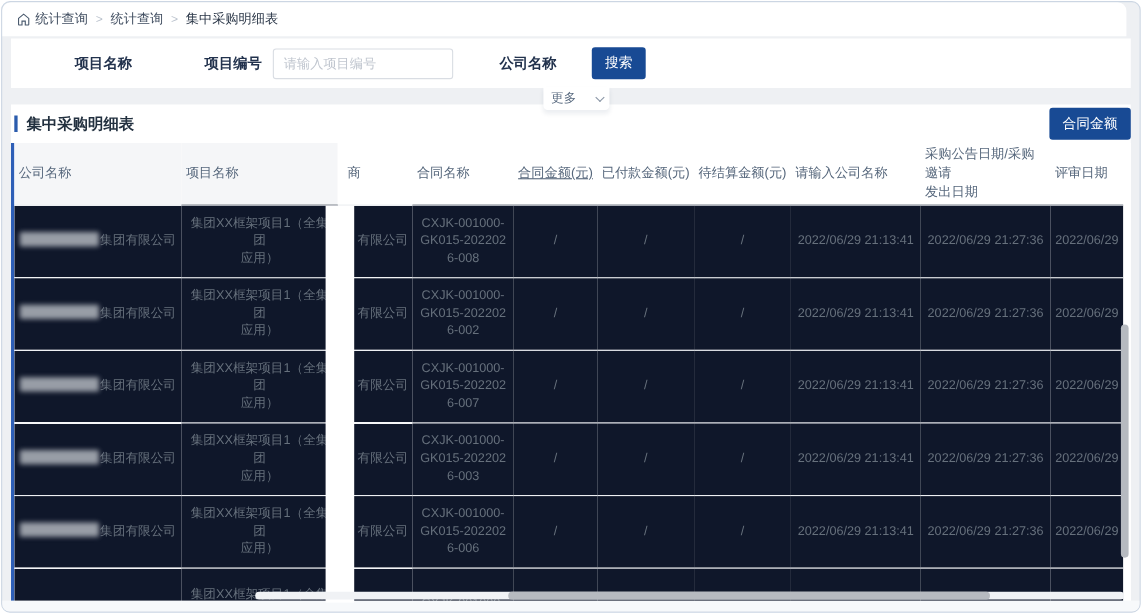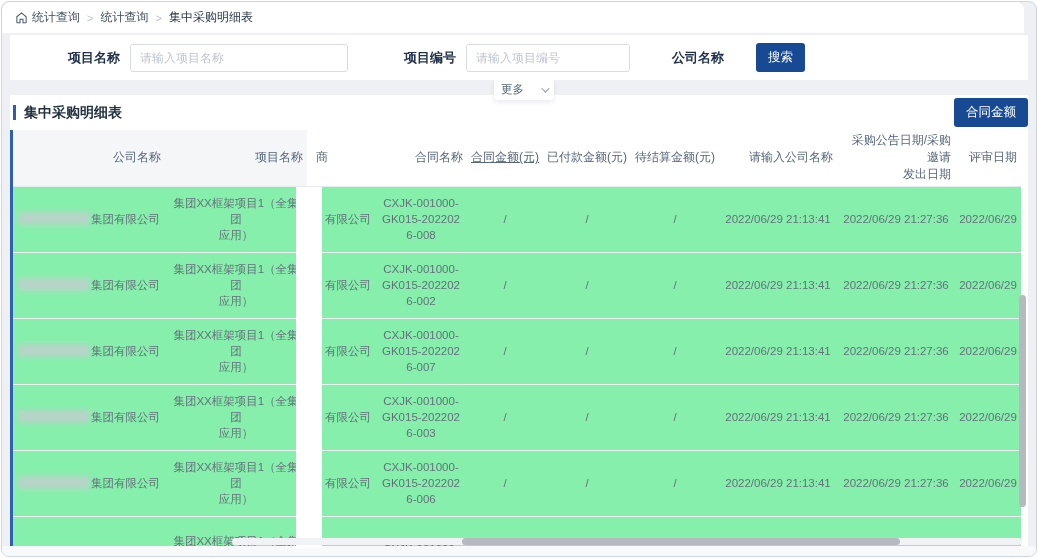--- a/index.html
+++ b/index.html
@@ -59,37 +59,37 @@
   .title-marker { width:3px; height:15px; background:#2b5cad; margin-right:8px; }
   .section-title { font-size:14px; font-weight:bold; color:#22303f; }
   .export-btn { position:absolute; right:0px; top:3px; }
   
   .table-wrap {
     position:absolute; top:35px; left:0; right:0; height:418px;
     border-left:3px solid #2e5fb7; overflow:hidden; background:#fff;
   }
   table { border-collapse:collapse; table-layout:fixed; width:1008px; }
   th {
-    height:56px; font-size:12px; font-weight:normal; color:#56677c; text-align:right;
+    height:56px; font-size:12px; font-weight:normal; color:#56677c; text-align:left;
     vertical-align:middle; background:#fff; white-space:pre-line; border-bottom:1px solid #e7eaee;
     padding:0 4px;
   }
   th:nth-child(1){ width:152px; background:#f5f6f8; }
   th:nth-child(2){ width:142px; background:#f5f6f8; }
   th:nth-child(3){ width:68px;  text-align:left; padding-left:9px; }
   th:nth-child(4){ width:92px; }
   th:nth-child(5){ width:76px;text-decoration:underline; }
   th:nth-child(6){ width:88px; }
   th:nth-child(7){ width:88px; }
   th:nth-child(8){ width:118px; }
   th:nth-child(9){ width:118px; }
   th:nth-child(10){ width:66px; }
   td {
     height:66px; font-size:11.5px; color:#66707c; text-align:center; vertical-align:middle;
-    background:#86efac; white-space:pre-line; border-top:1px solid #eef0f3; padding:0 3px;
+    background:#0f172a; white-space:pre-line; border-top:1px solid #eef0f3; padding:0 3px;
     line-height:16px;
   }
   tbody tr:first-child td { border-top:none; }
   td.supplier { text-align:right; padding-right:4px; white-space:nowrap; overflow:hidden; }
   td.company  { white-space:nowrap; overflow:hidden; }
   td.nowrap   { white-space:nowrap; }
   .blur-block {
     display:inline-block; width:72px; height:13px; background:#c7cbd1; border-radius:1px;
     filter:blur(2.5px); opacity:.75; vertical-align:-2px; margin-right:1px;
   }
@@ -123,21 +123,20 @@
     <span class="crumb-item">统计查询</span>
     <span class="crumb-sep">&gt;</span>
     <span class="crumb-item">统计查询</span>
     <span class="crumb-sep">&gt;</span>
     <span class="crumb-item current">集中采购明细表</span>
   </div>
 
   <div class="search-panel">
     <div class="fgroup g1">
       <span class="flabel">项目名称</span>
-      <input class="finput" type="text" placeholder="请输入项目名称" style="">
     </div>
     <div class="fgroup g2">
       <span class="flabel">项目编号</span>
       <input class="finput" type="text" placeholder="请输入项目编号" style="">
     </div>
     <div class="fgroup g3">
       <span class="flabel">公司名称</span>
     </div>
     <button class="btn-primary search-btn">搜索</button>
   </div>

